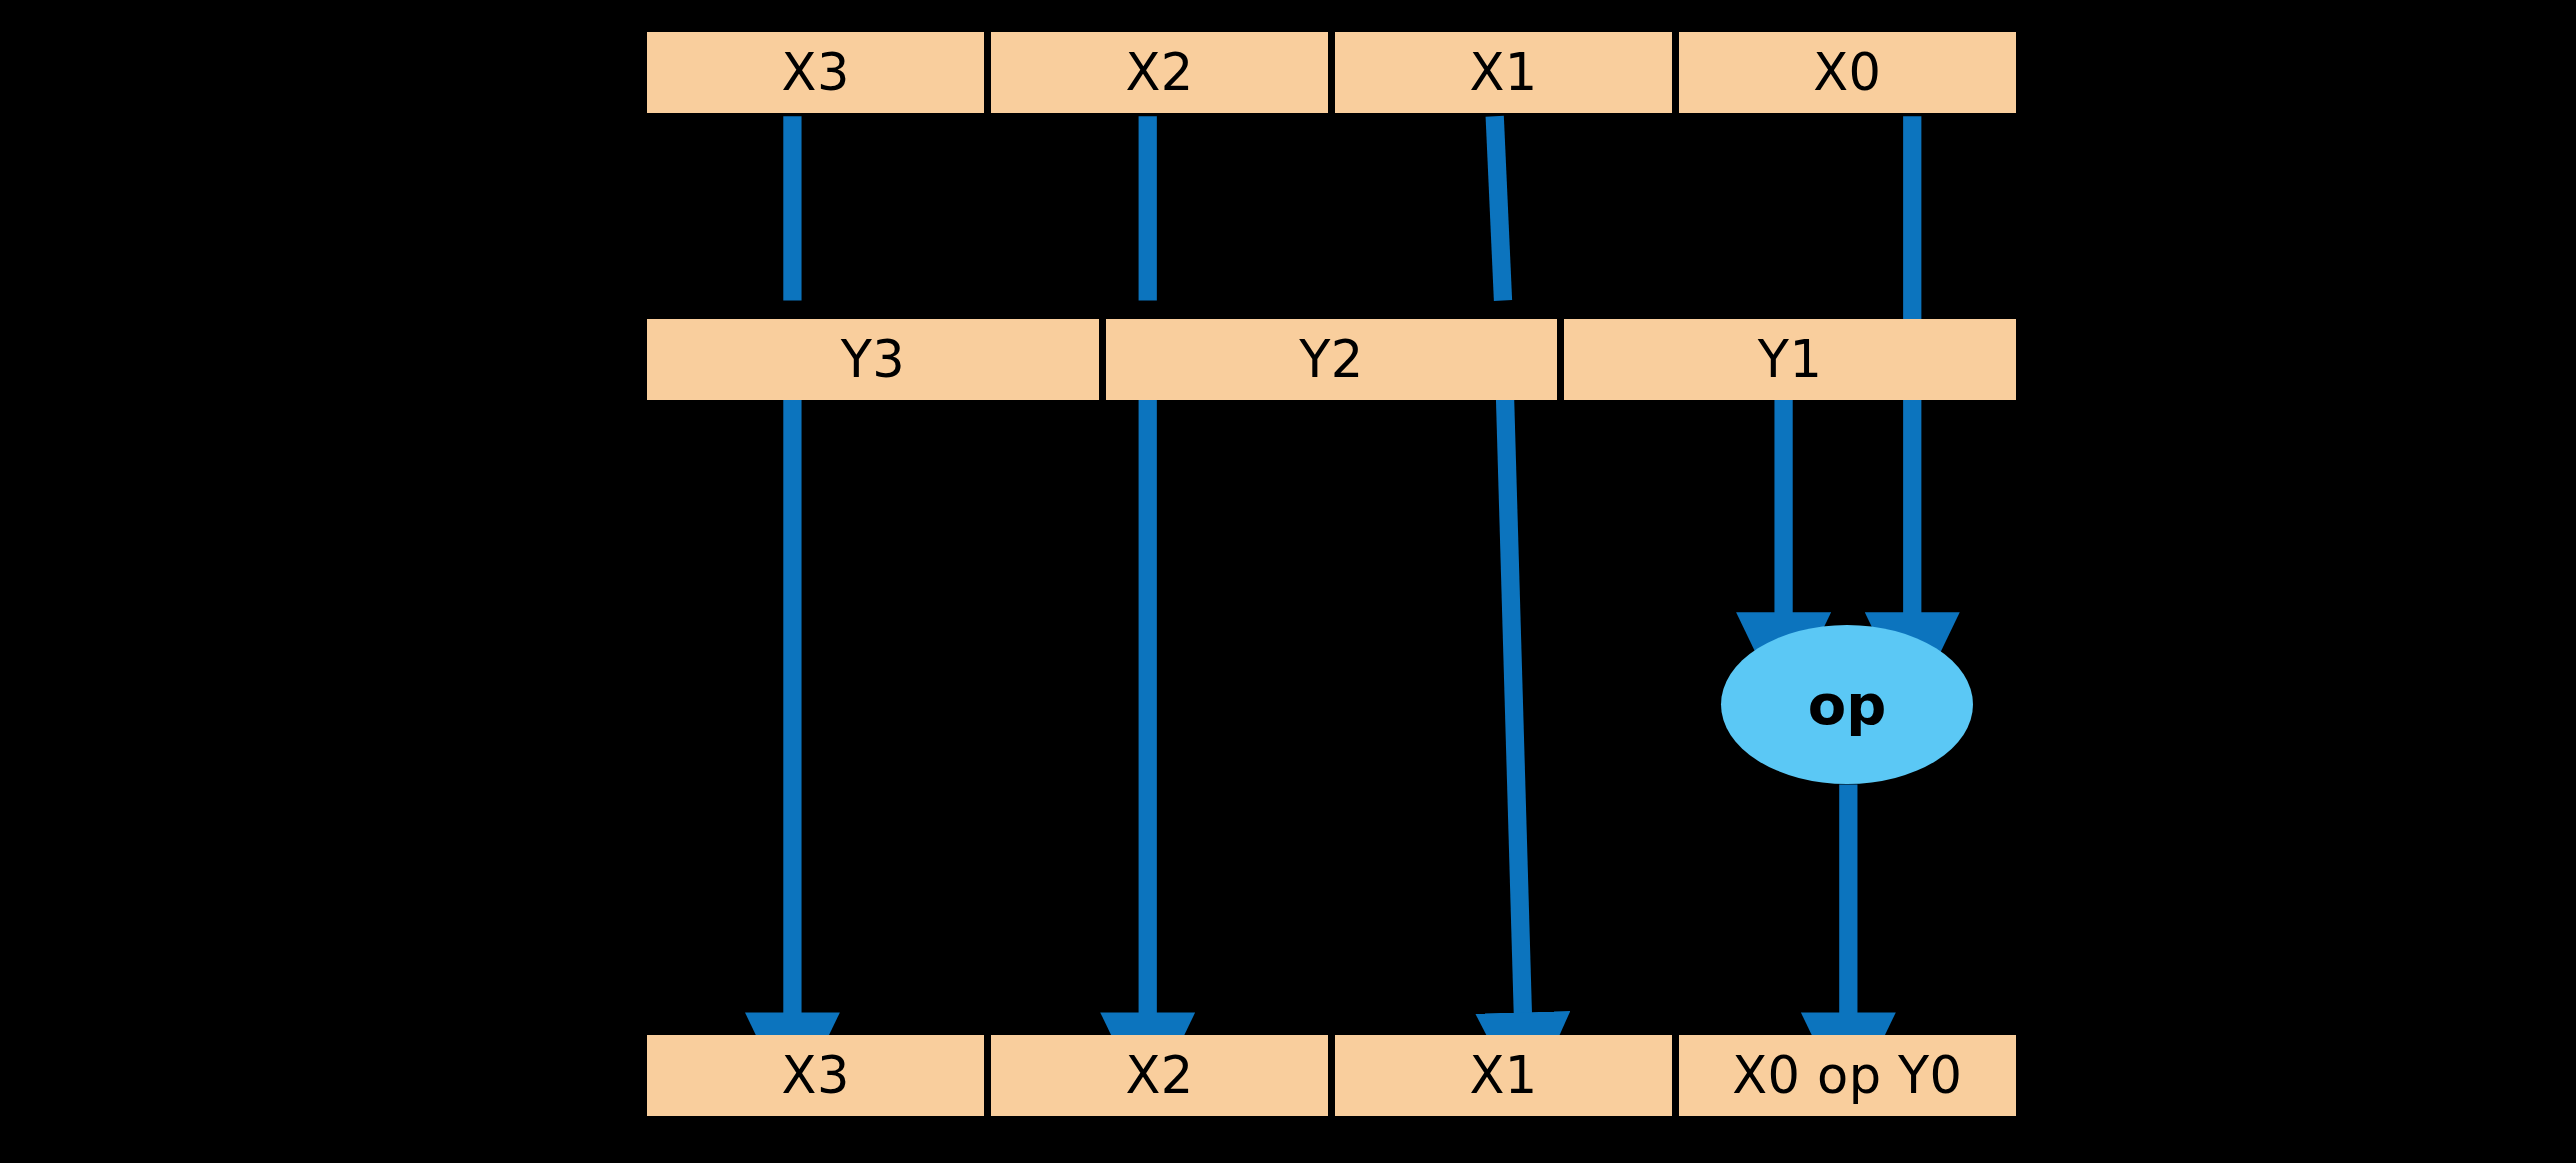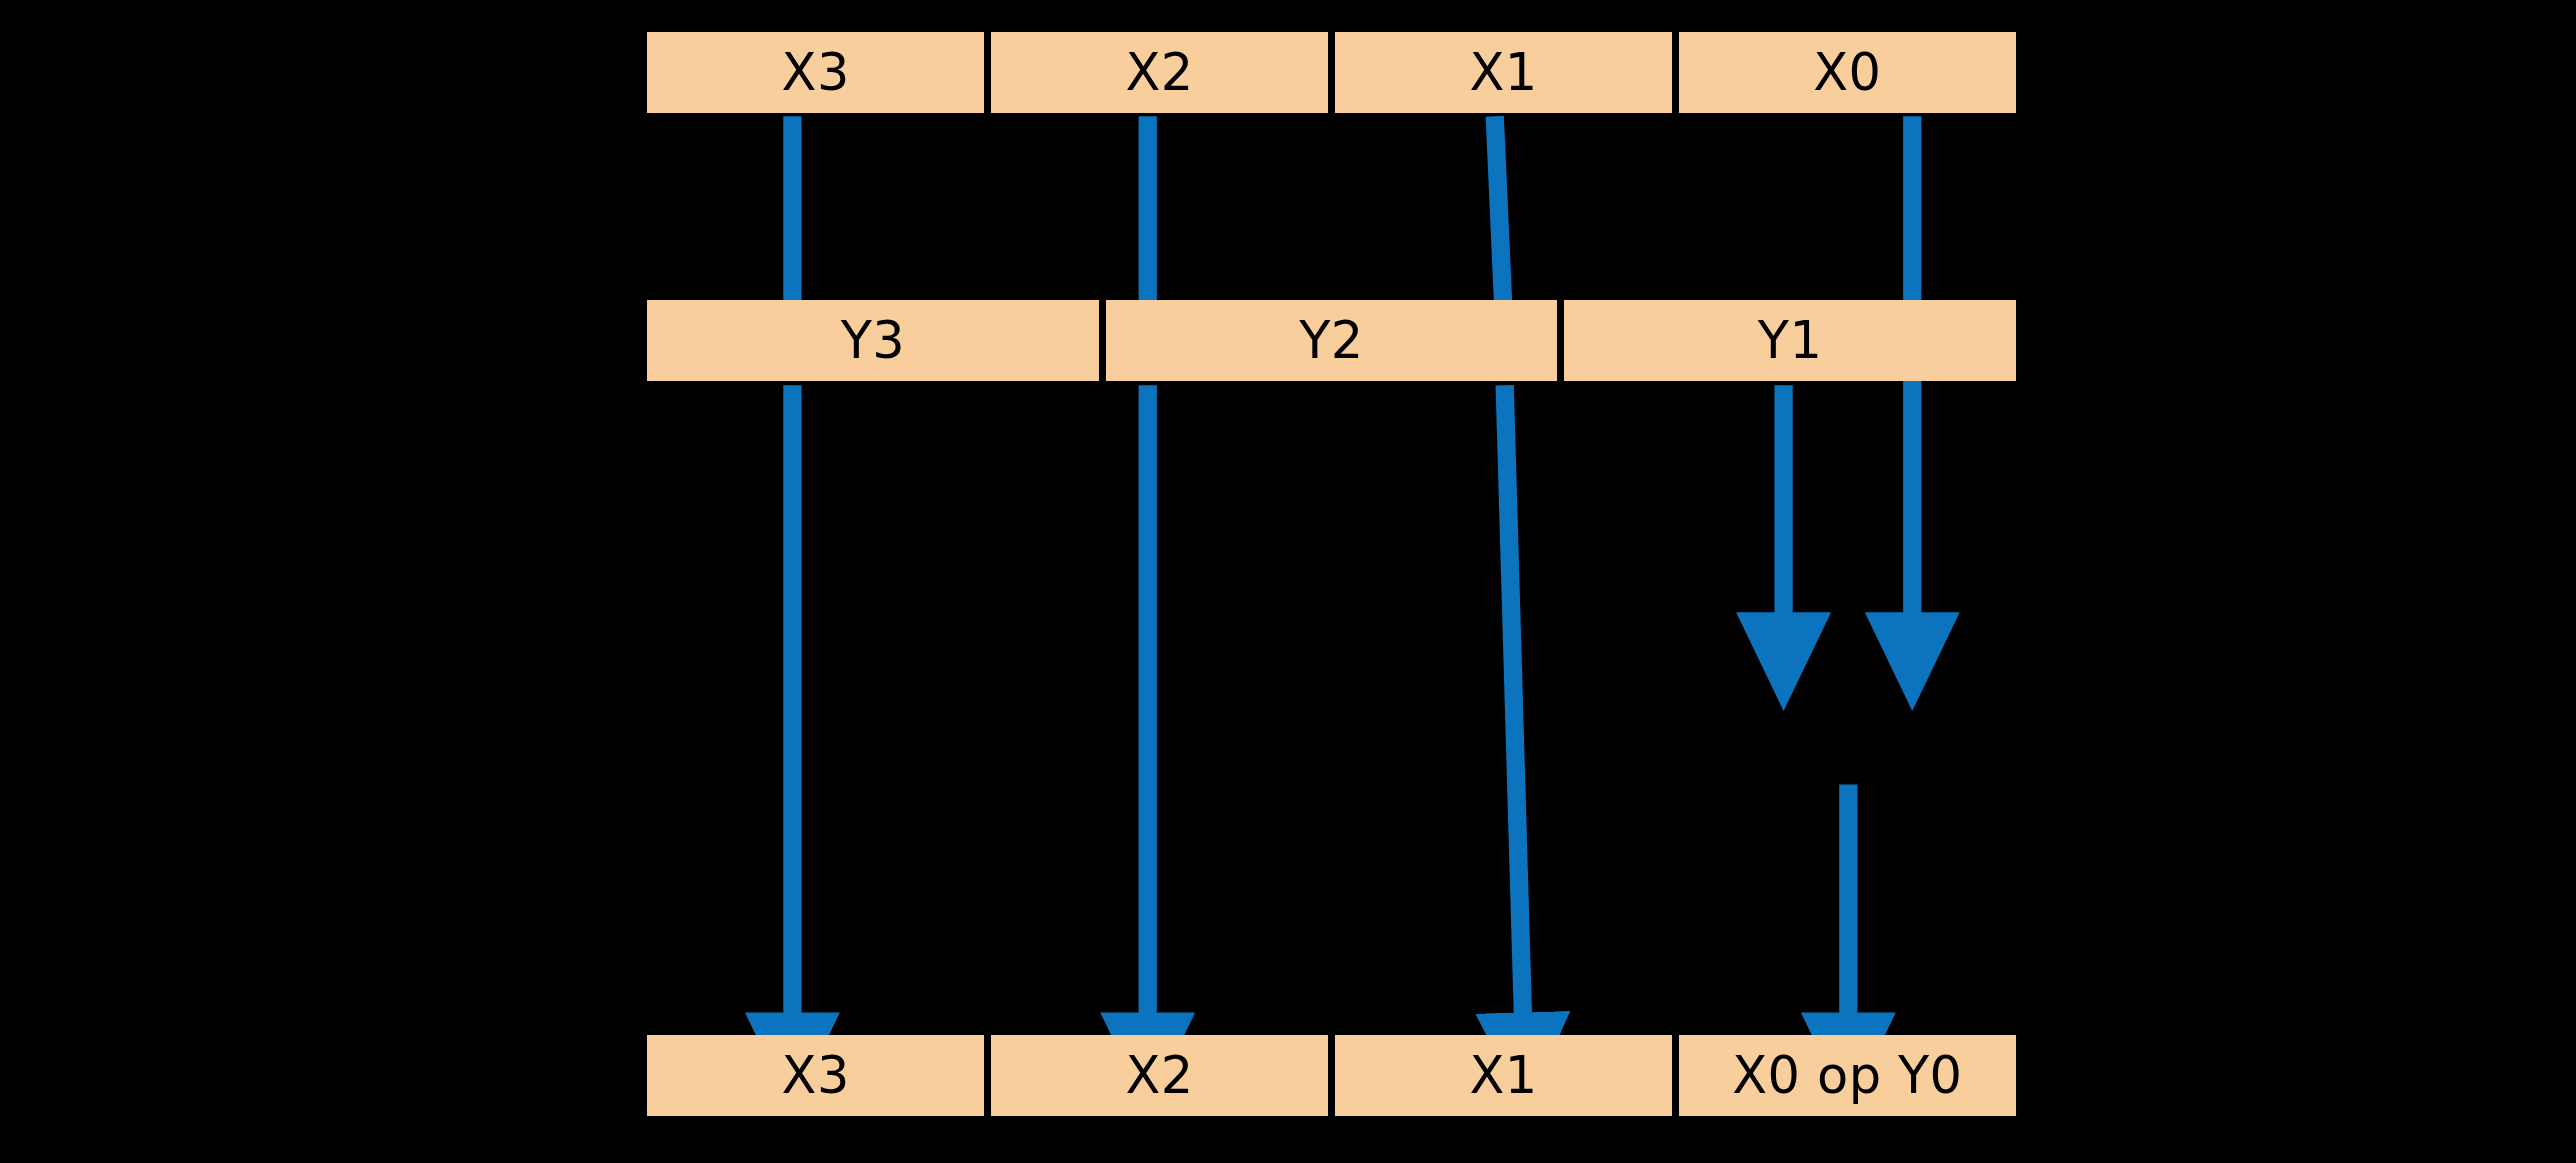--- a/index.html
+++ b/index.html
@@ -39,21 +39,21 @@
     justify-content: center;
     font-size: 51px;
     line-height: 1;
     letter-spacing: 0.4px;
     box-sizing: border-box;
     margin-right: 6.6px;
     white-space: nowrap;
   }
   .cell:last-child { margin-right: 8px; }
   #row-top    { top: 32px; }
-  #row-middle { top: 300px; text-align: center; }
+  #row-middle { top: 319px; text-align: center; }
   #row-bottom { top: 1035px; }
 
   .op-node {
     position: absolute;
     left: 1721px;
     top: 625px;
     width: 252px;
     height: 159px;
     background: #5BC8F5;
     border-radius: 50%;
@@ -103,20 +103,21 @@
     <div class="cell">X1</div>
     <div class="cell">X0</div>
   </div>
 
   <div class="row" id="row-middle">
     <div class="cell">Y3</div>
     <div class="cell">Y2</div>
     <div class="cell">Y1</div>
   </div>
 
+  <div class="op-node">op</div>
 
   <div class="row" id="row-bottom">
     <div class="cell">X3</div>
     <div class="cell">X2</div>
     <div class="cell">X1</div>
     <div class="cell">X0 op Y0</div>
   </div>
 
 </div>
 

